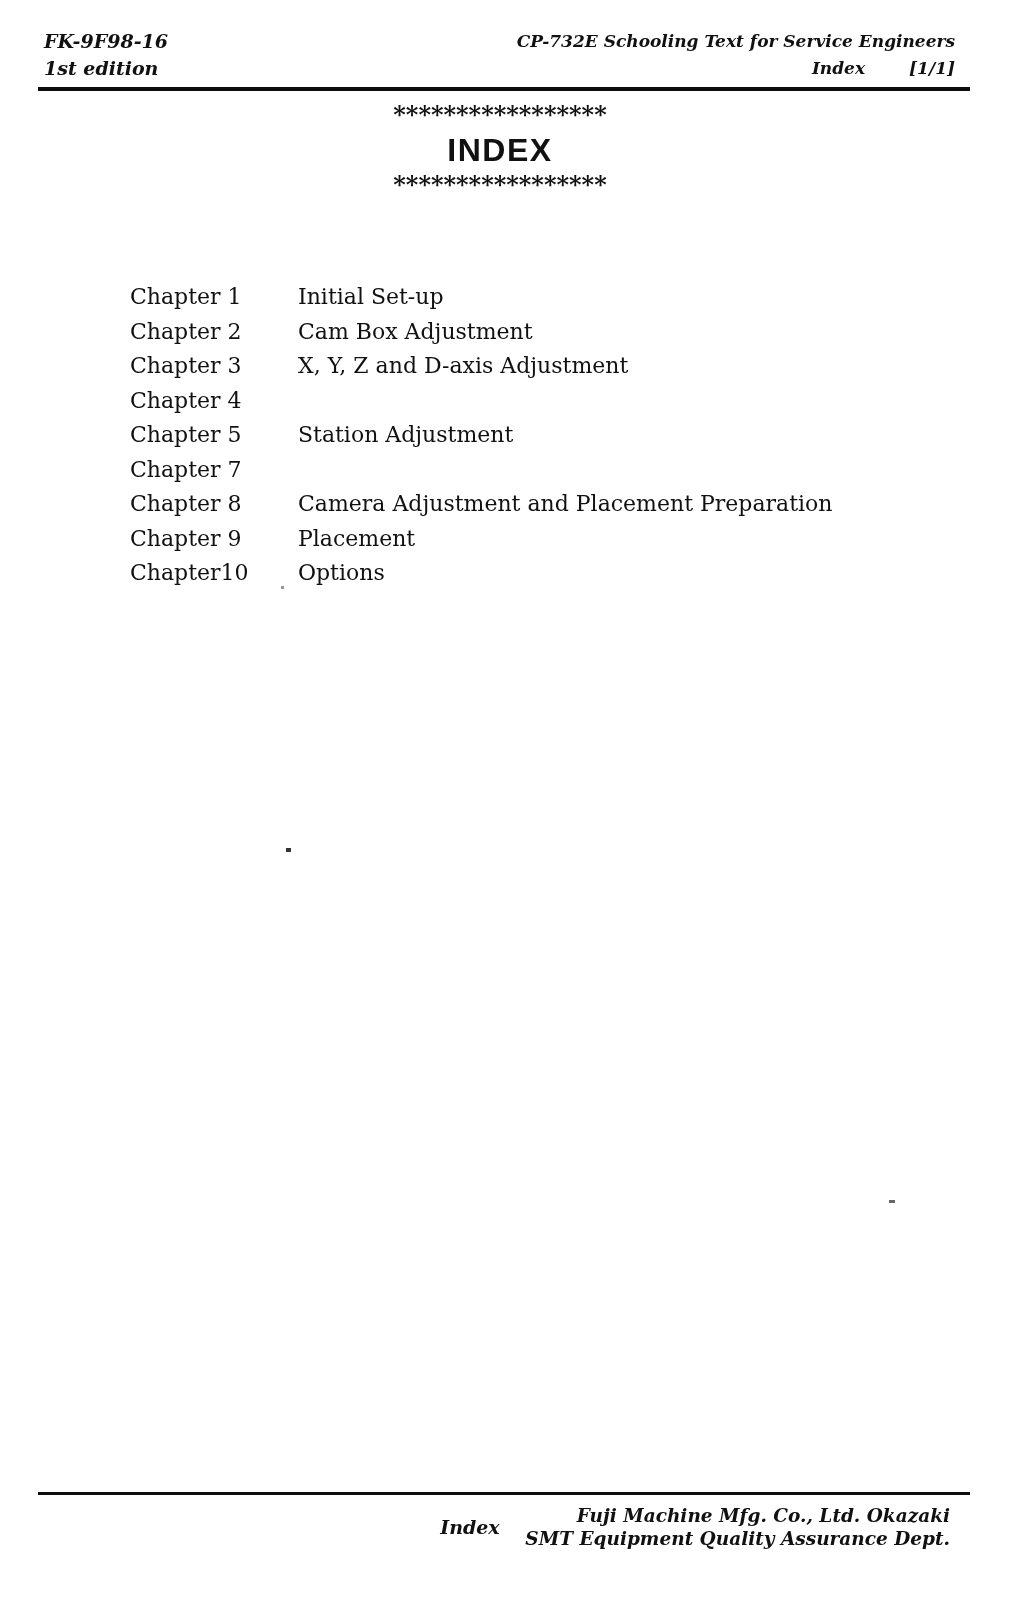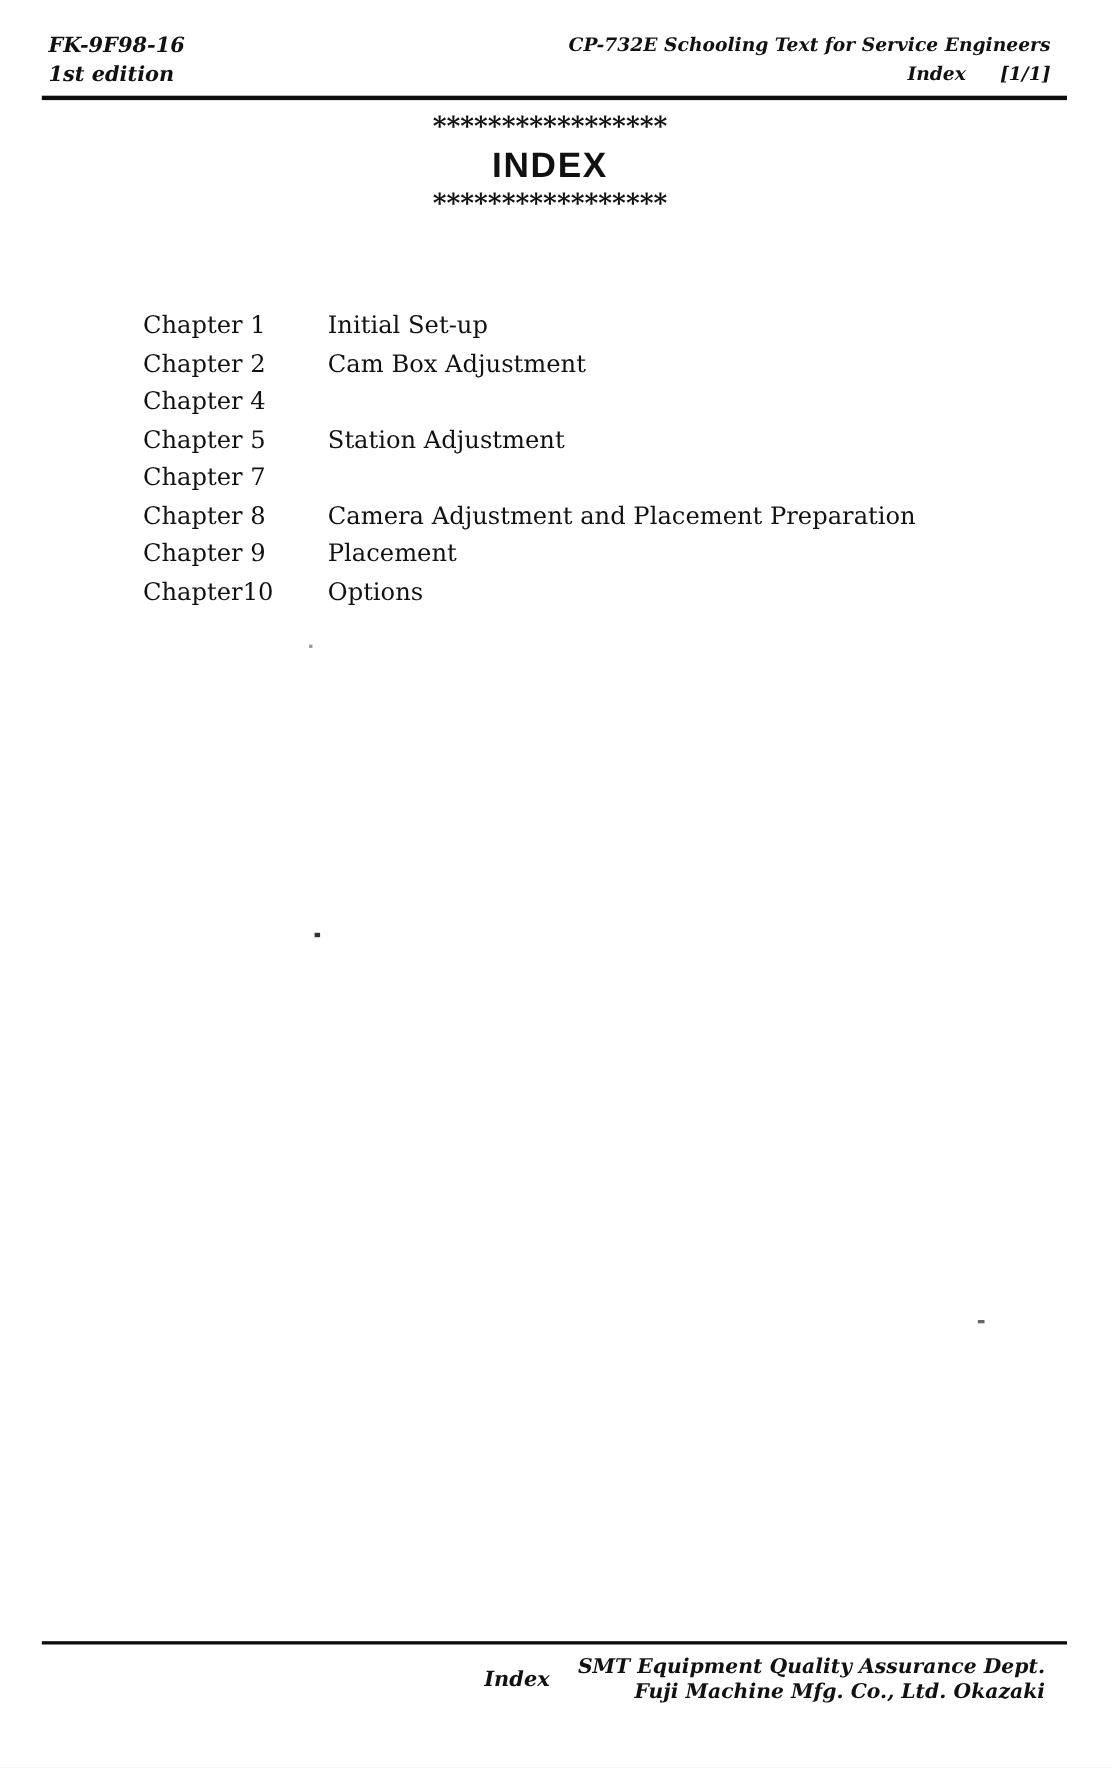--- a/index.html
+++ b/index.html
@@ -37,21 +37,21 @@
     text-align: right;
     font-family: "DejaVu Serif", serif;
     font-style: italic;
     font-weight: 600;
     font-size: 17px;
     line-height: 27px;
     white-space: nowrap;
   }
   .hdr-right .page-ind {
     display: inline-block;
-    margin-left: 31px;
+    margin-left: 44px;
   }
   .rule {
     position: absolute;
     left: 38px;
     width: 932px;
     height: 4px;
     background: #0d0d0d;
   }
   .rule.top { top: 87px; }
   .rule.bottom { top: 1492px; height: 3px; }
@@ -160,20 +160,24 @@
   <div class="chapters">
     <div class="ch-row">
       <span class="ch-label">Chapter 1</span>
       <span class="ch-title">Initial Set-up</span>
     </div>
     <div class="ch-row">
       <span class="ch-label">Chapter 2</span>
       <span class="ch-title">Cam Box Adjustment</span>
     </div>
     <div class="ch-row">
+      <span class="ch-label">Chapter 3</span>
+      <span class="ch-title">X, Y, Z and D-axis Adjustment</span>
+    </div>
+    <div class="ch-row">
       <span class="ch-label">Chapter 4</span>
     </div>
     <div class="ch-row">
       <span class="ch-label">Chapter 5</span>
       <span class="ch-title">Station Adjustment</span>
     </div>
     <div class="ch-row">
       <span class="ch-label">Chapter 7</span>
     </div>
     <div class="ch-row">
@@ -192,17 +196,17 @@
 
   <div class="speck s1"></div>
   <div class="speck s2"></div>
   <div class="speck s3"></div>
 
   <div class="rule bottom"></div>
 
   <div class="ftr-center">Index</div>
 
   <div class="ftr-right">
+    <div>Fuji Machine Mfg. Co., Ltd. Okazaki</div>
     <div>SMT Equipment Quality Assurance Dept.</div>
-    <div>Fuji Machine Mfg. Co., Ltd. Okazaki</div>
   </div>
 
 </div>
 
 </body></html>

